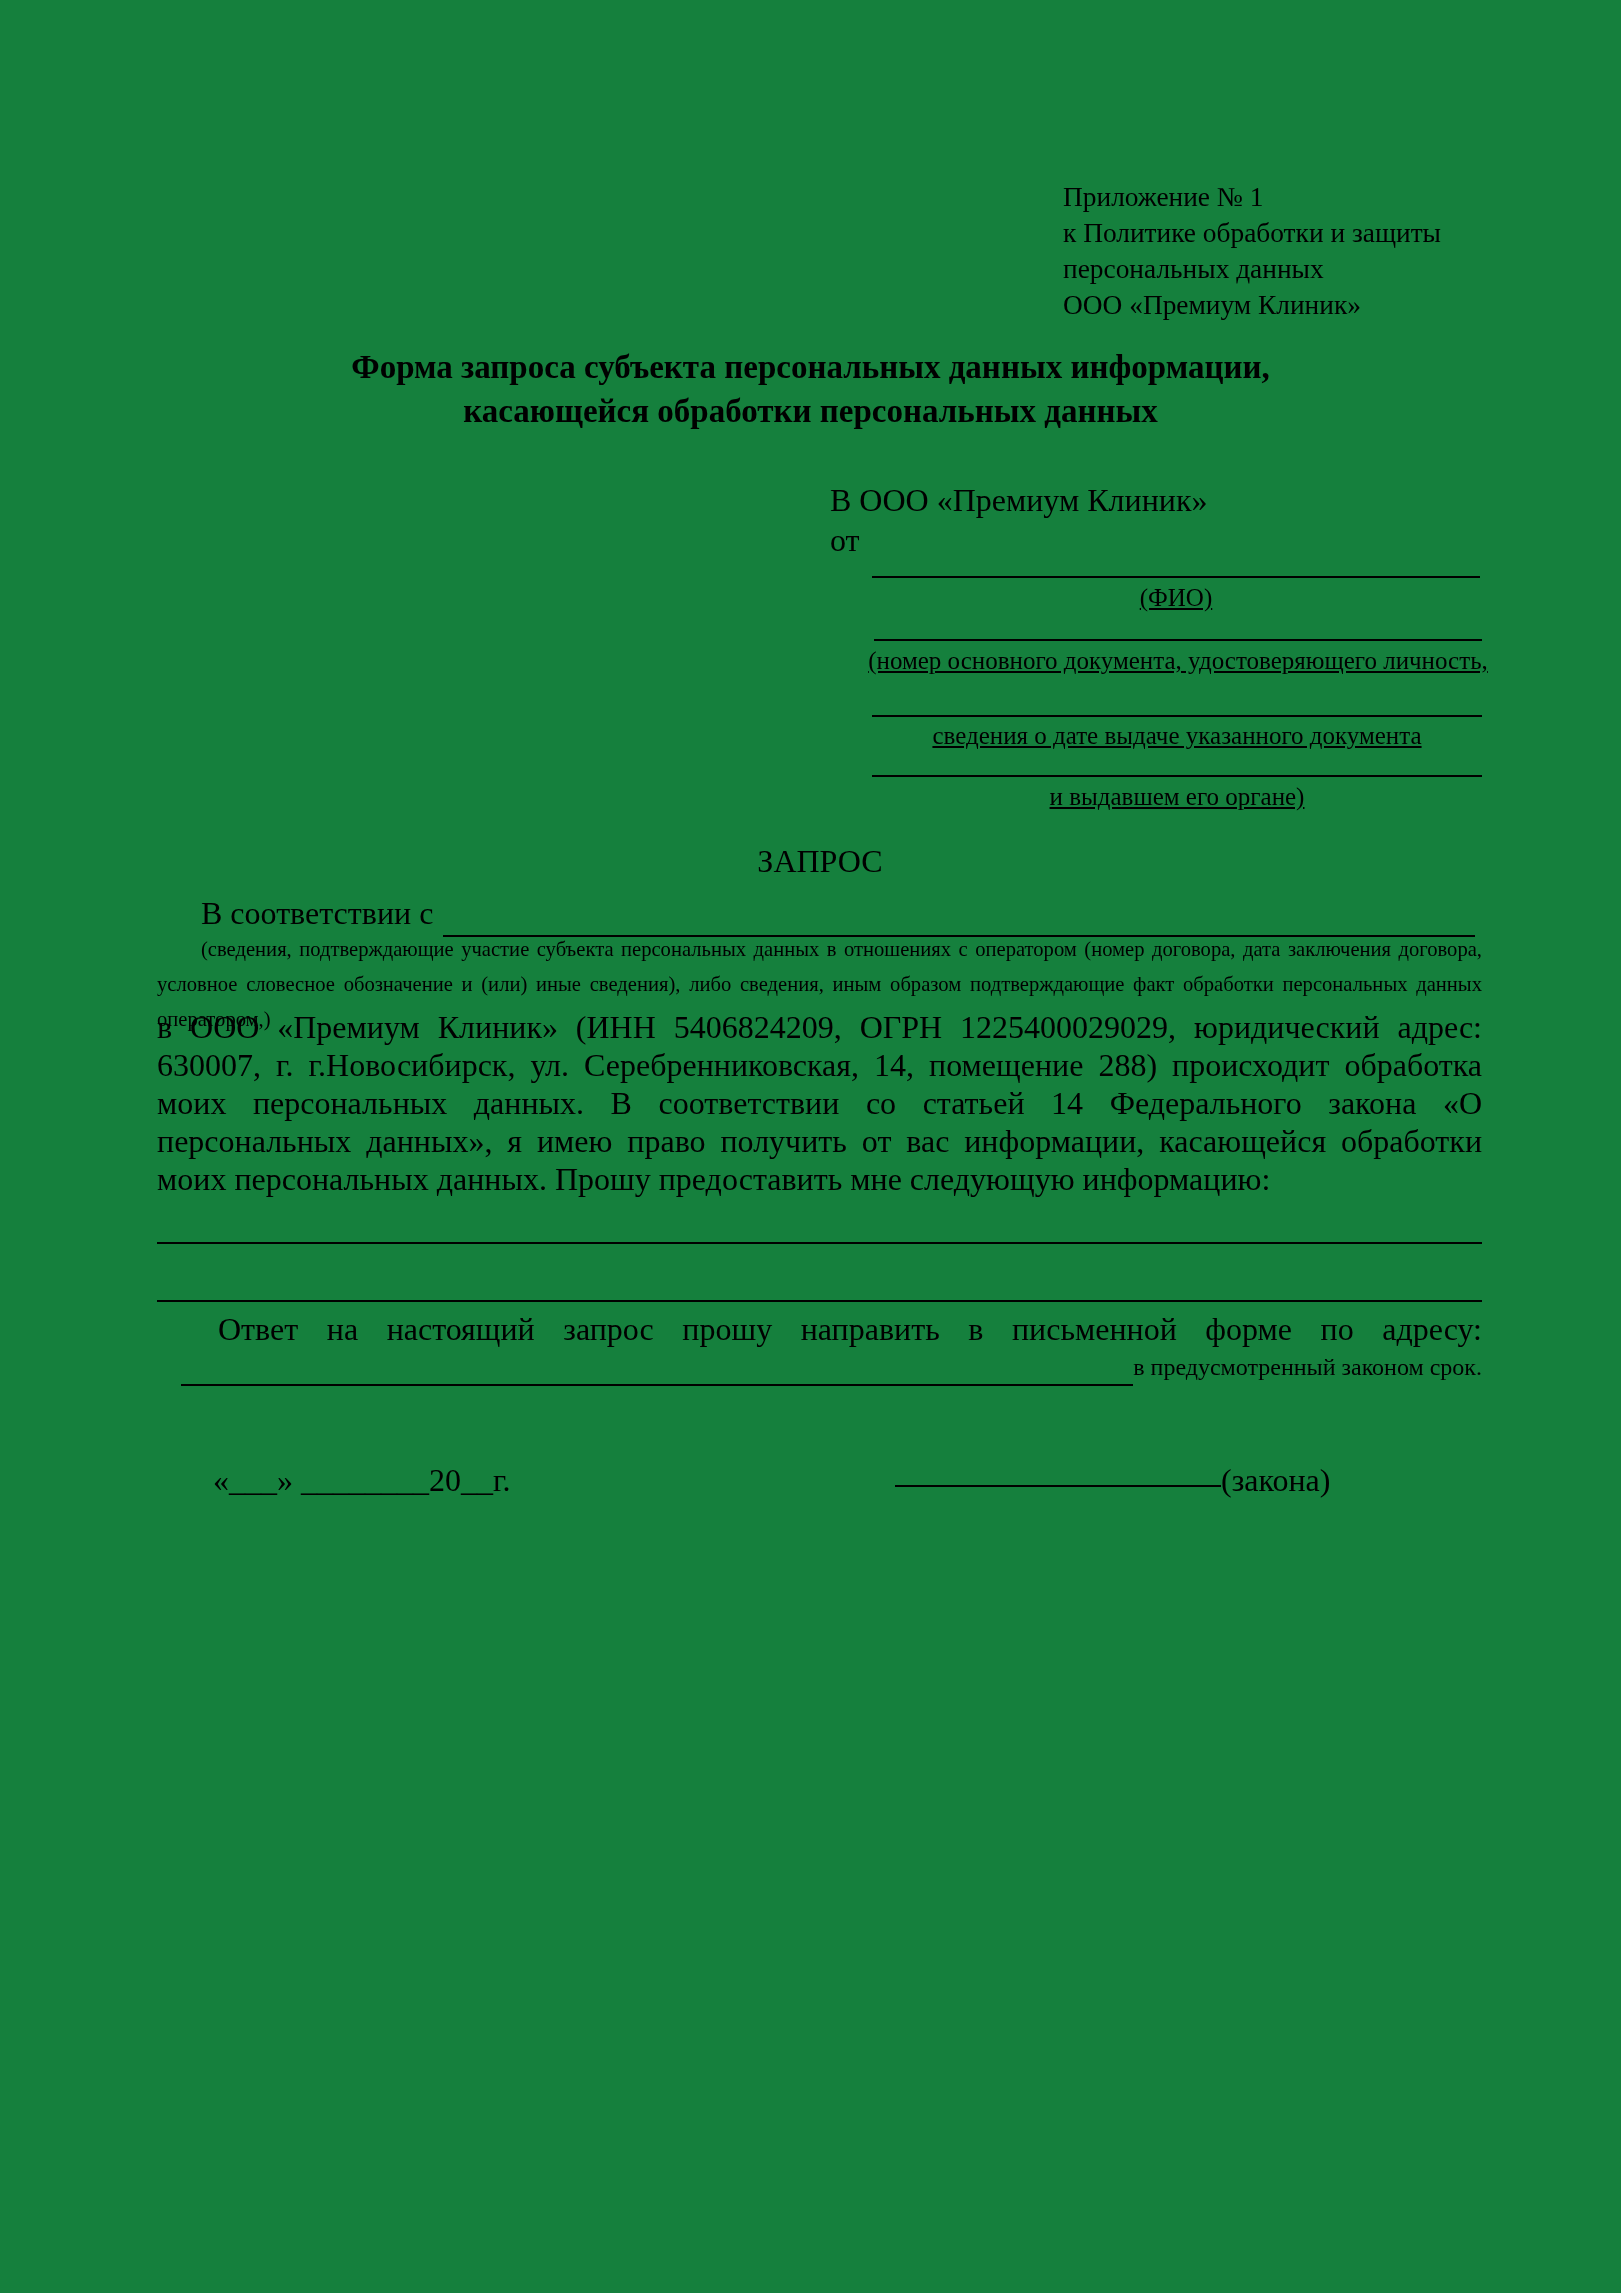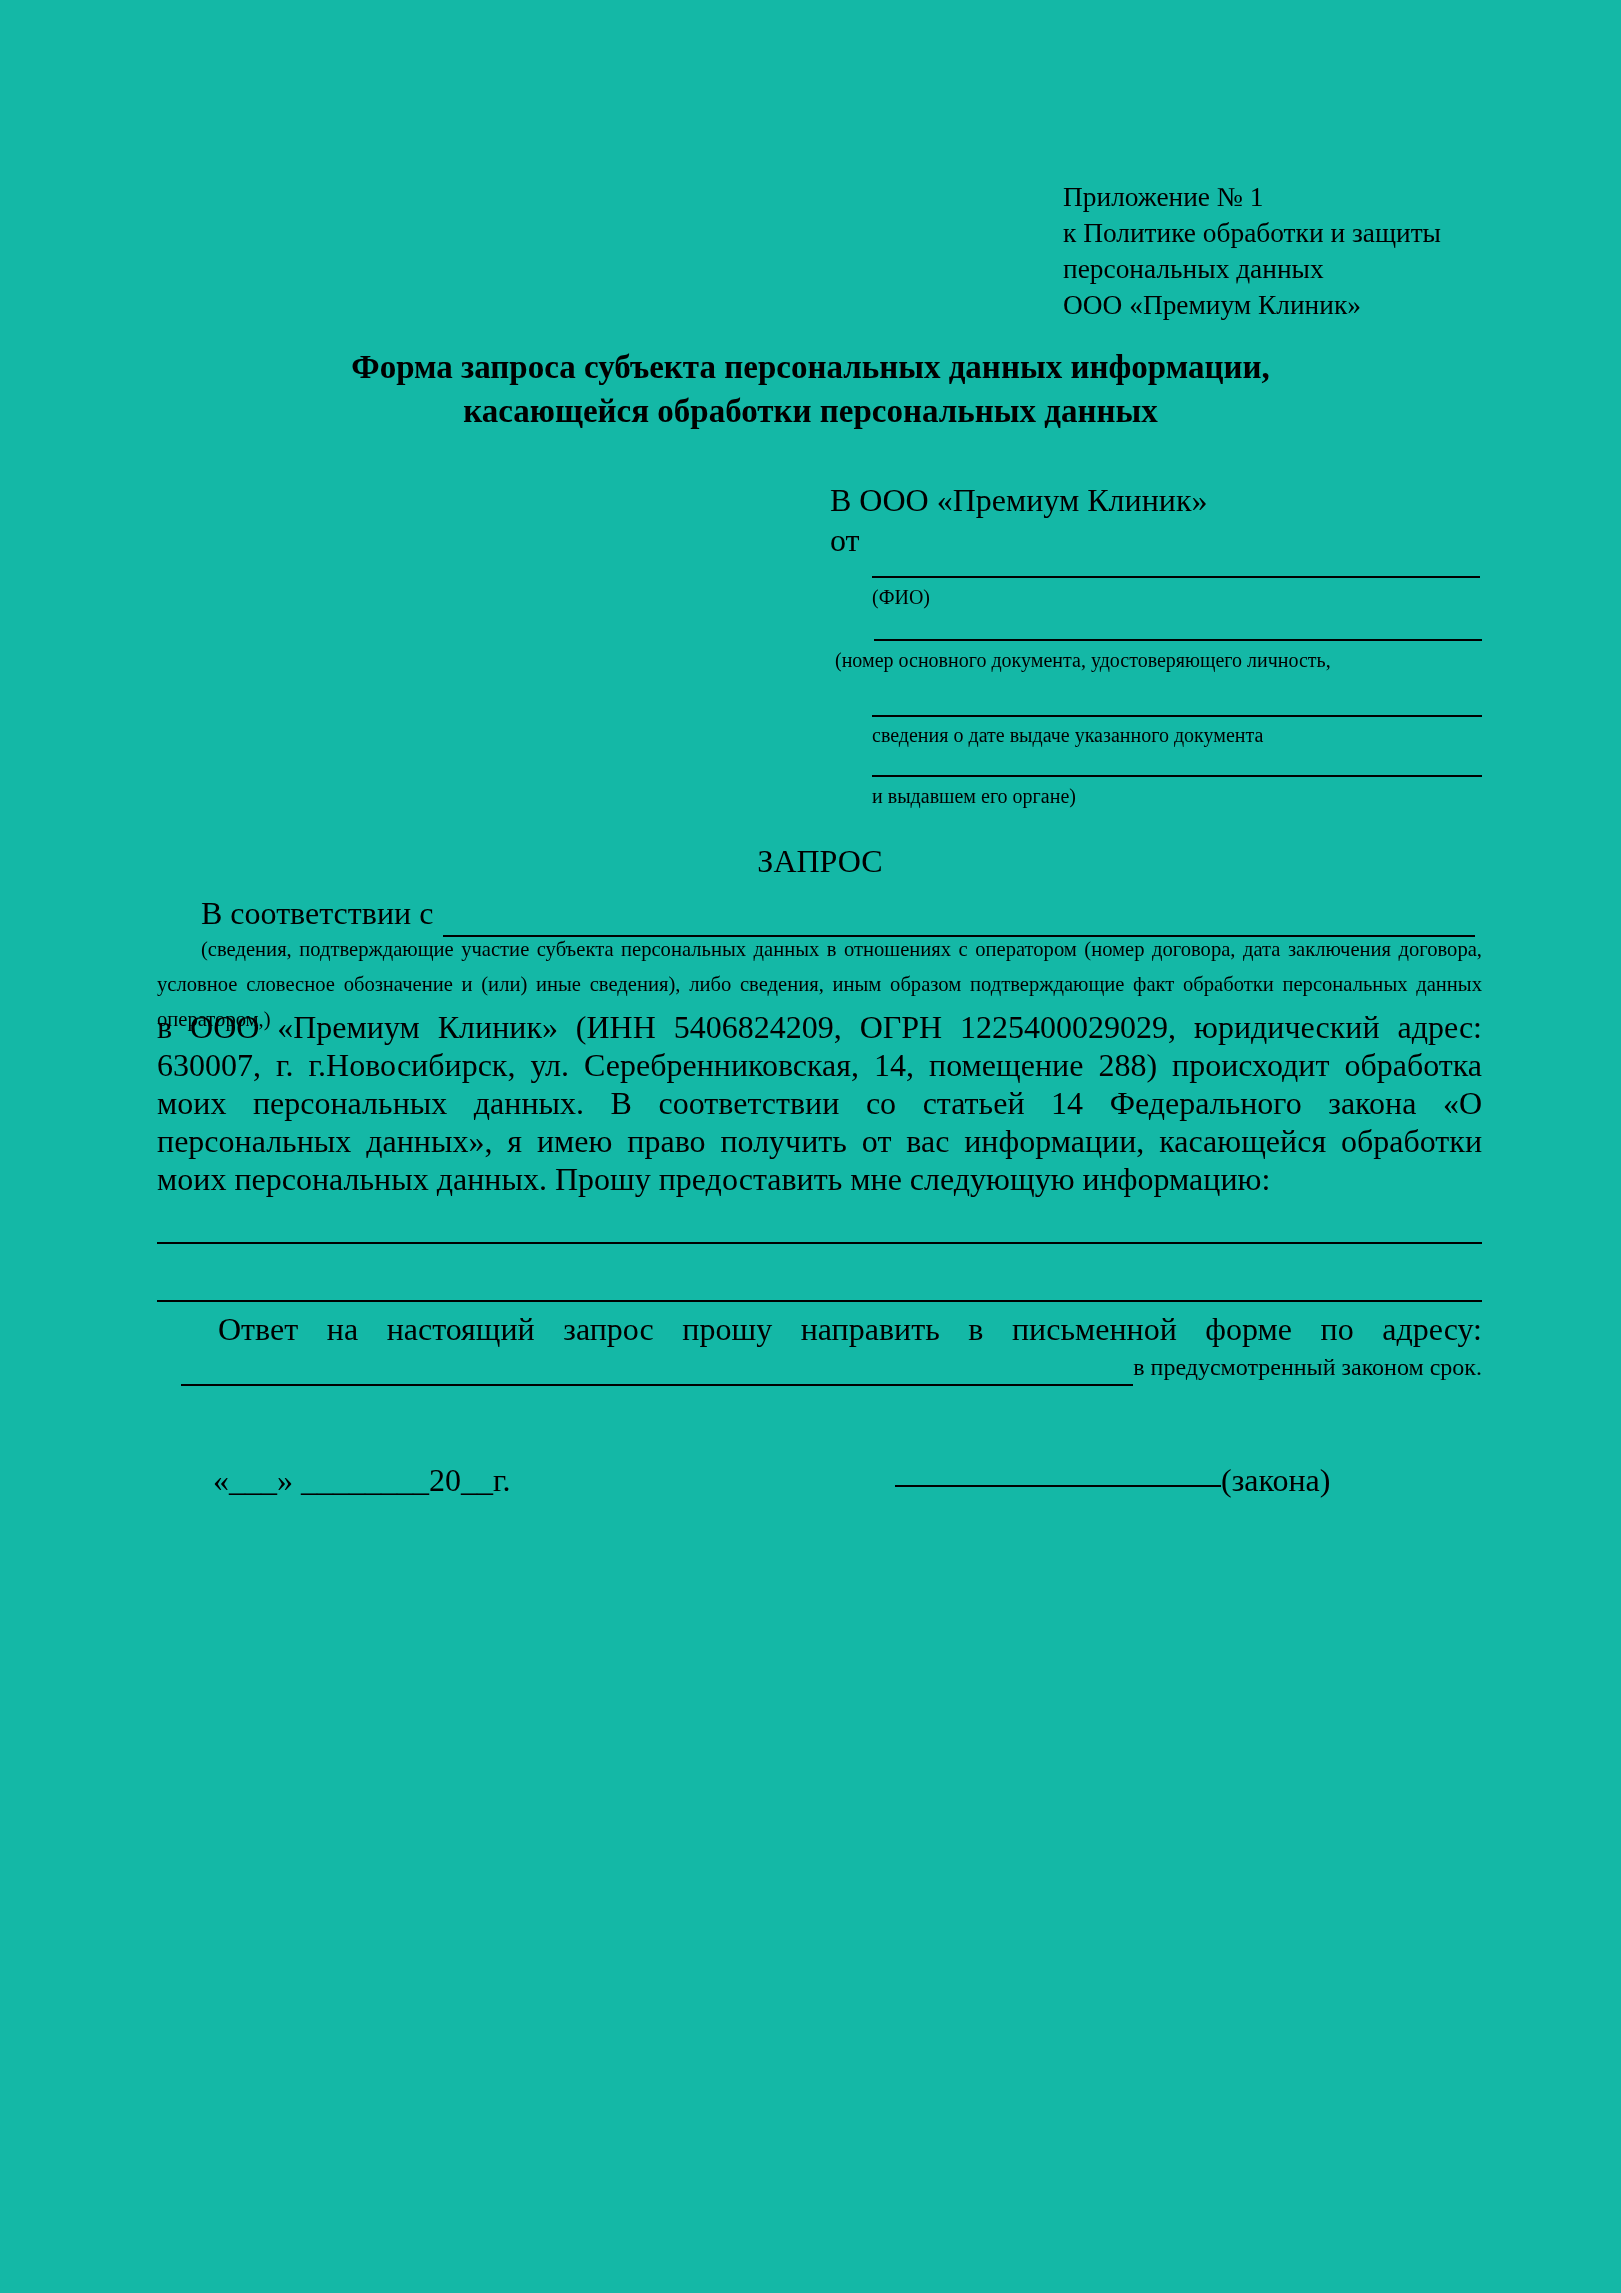--- a/index.html
+++ b/index.html
@@ -4,21 +4,21 @@
 <style>
   html, body {
     margin: 0;
     padding: 0;
     background: #ffffff;
   }
   .page {
     position: relative;
     width: 1621px;
     height: 2294px;
-    background: #14b8a6;
+    background: #15803d;
     font-family: "Liberation Serif", "DejaVu Serif", serif;
     color: #000000;
     overflow: hidden;
   }
   
   .header-block {
     position: absolute;
     left: 1063px;
     top: 179px;
     font-size: 27.4px;
@@ -52,23 +52,25 @@
   }
   .rule-fio      { left: 872px; top: 576px;  width: 608px; }
   .rule-doc      { left: 874px; top: 639px;  width: 608px; }
   .rule-date     { left: 872px; top: 715px;  width: 610px; }
   .rule-organ    { left: 872px; top: 775px;  width: 610px; }
   .rule-blank1   { left: 157px; top: 1242px; width: 1325px; }
   .rule-blank2   { left: 157px; top: 1300px; width: 1325px; }
   .rule-sign     { left: 895px; top: 1485px; width: 326px; }
   .caption {
     position: absolute;
-    font-size: 20px;
+    font-size: 25px;
     line-height: 25.5px;
-    white-space: nowrap;
+    text-align: center;
+    white-space: nowrap;
+    text-decoration: underline;
   }
   .cap-fio   { left: 872px; top: 585px; width: 608px; }
   .cap-doc   { left: 835px; top: 648px; width: 686px; }
   .cap-date  { left: 872px; top: 723px; width: 610px; }
   .cap-organ { left: 872px; top: 784px; width: 610px; }
   
   .zapros {
     position: absolute;
     left: 0;
     right: 0;

